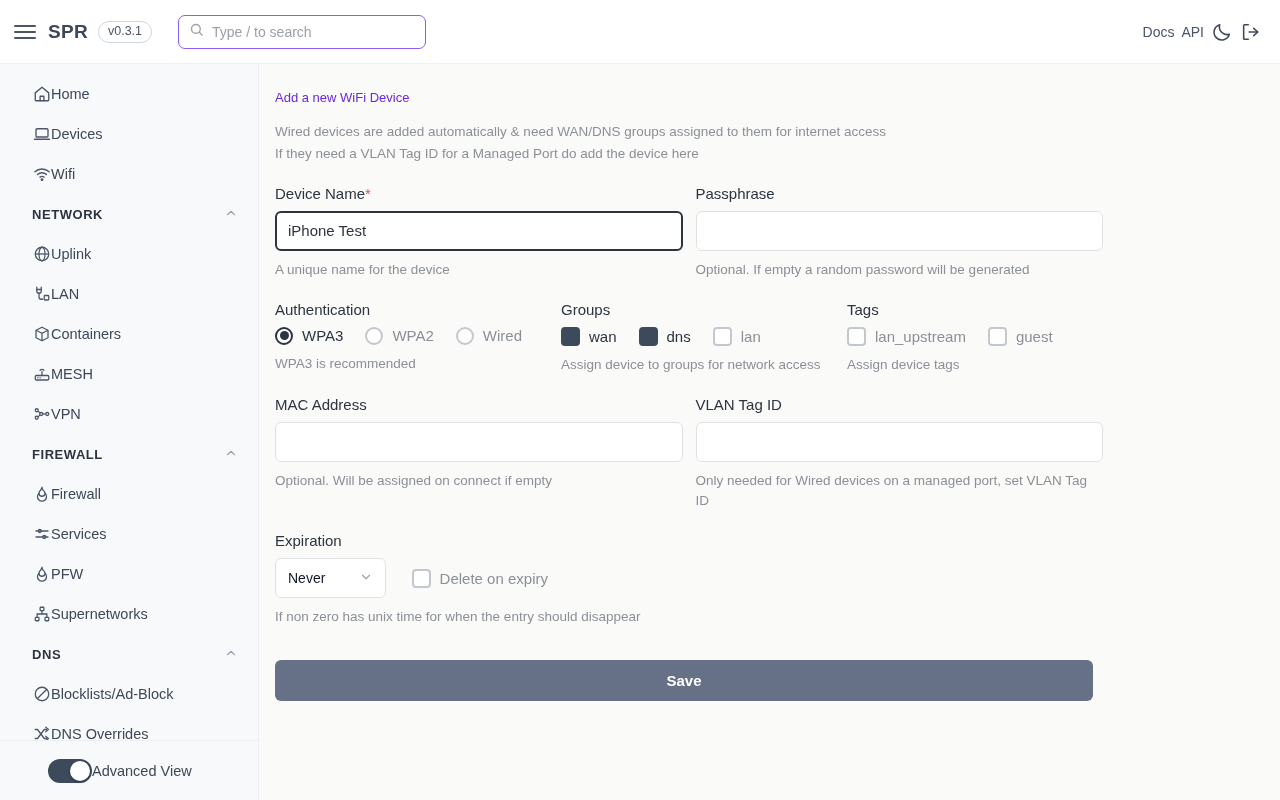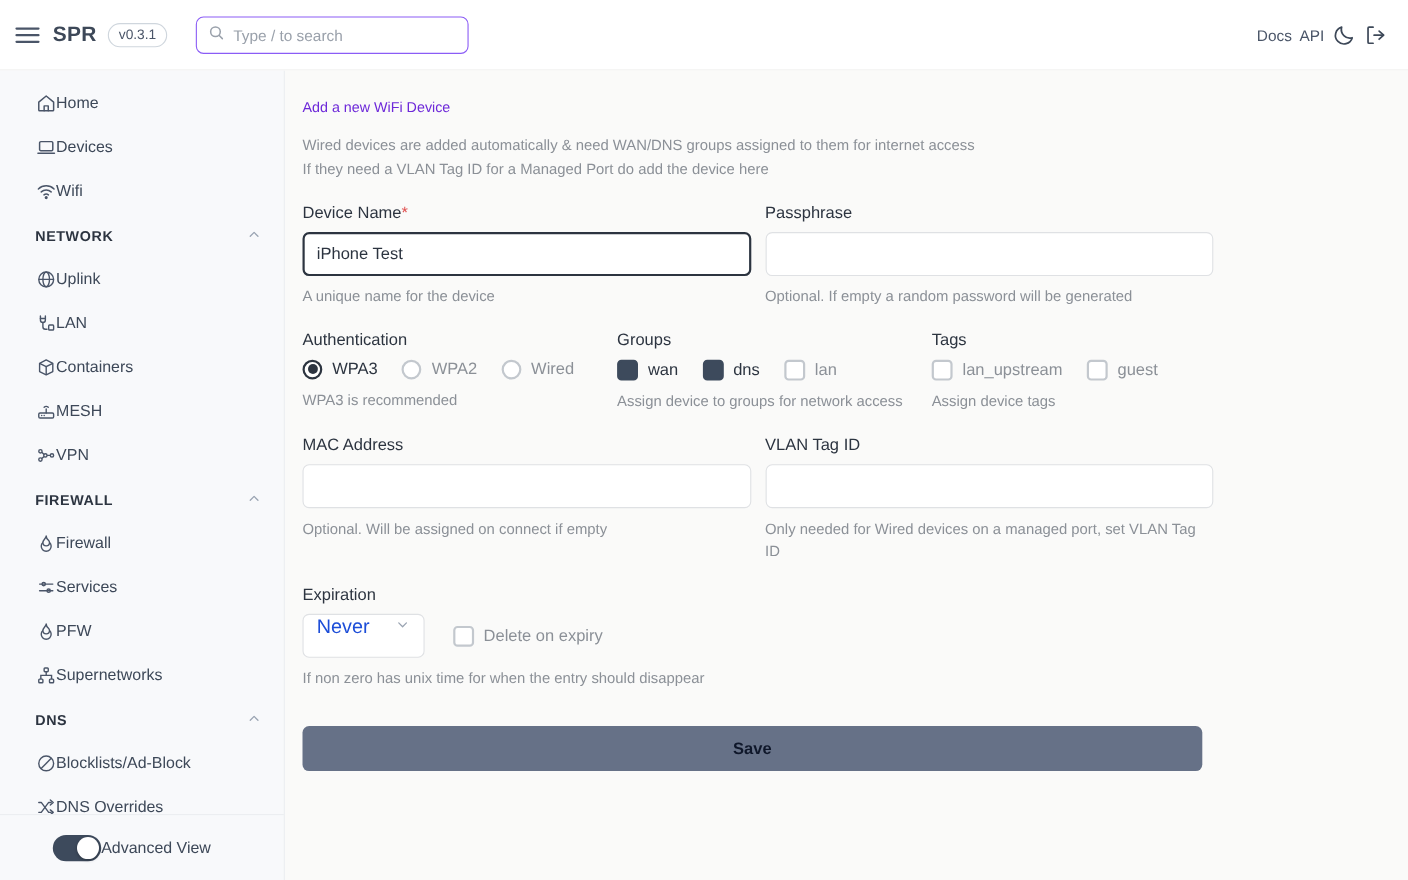--- a/index.html
+++ b/index.html
@@ -125,28 +125,28 @@
   }
 
   .cbox {
     width: 19px; height: 19px; border-radius: 4px;
     border: 2px solid #c3c8ce; background: #fff; flex: none;
   }
   .cbox.on { background: #3d4a5c; border-color: #3d4a5c; }
 
   .select {
     width: 100%; height: 40px; border: 1px solid #dfe1e4; border-radius: 6px;
-    background: #fff; display: flex; padding: 0 12px;
-    font-size: 18px; color: #1d4ed8; cursor: pointer;
+    background: #fff; display: flex; align-items: center; padding: 0 12px;
+    font-size: 14px; color: #0f172a; cursor: pointer;
   }
   .select .chev2 { margin-left: auto; color: #9aa4b2; }
 
   .savebtn {
     margin-top: 32px; width: 818px; height: 41px; border: none; border-radius: 6px;
-    background: #667187; color: #0f172a; font-size: 15px; font-weight: 700;
+    background: #667187; color: #ffffff; font-size: 15px; font-weight: 700;
     cursor: pointer; font-family: "Liberation Sans", sans-serif;
   }
 </style>
 </head>
 <body>
 
 <div class="app">
 
   <div class="header">
     <div class="hamburger">

